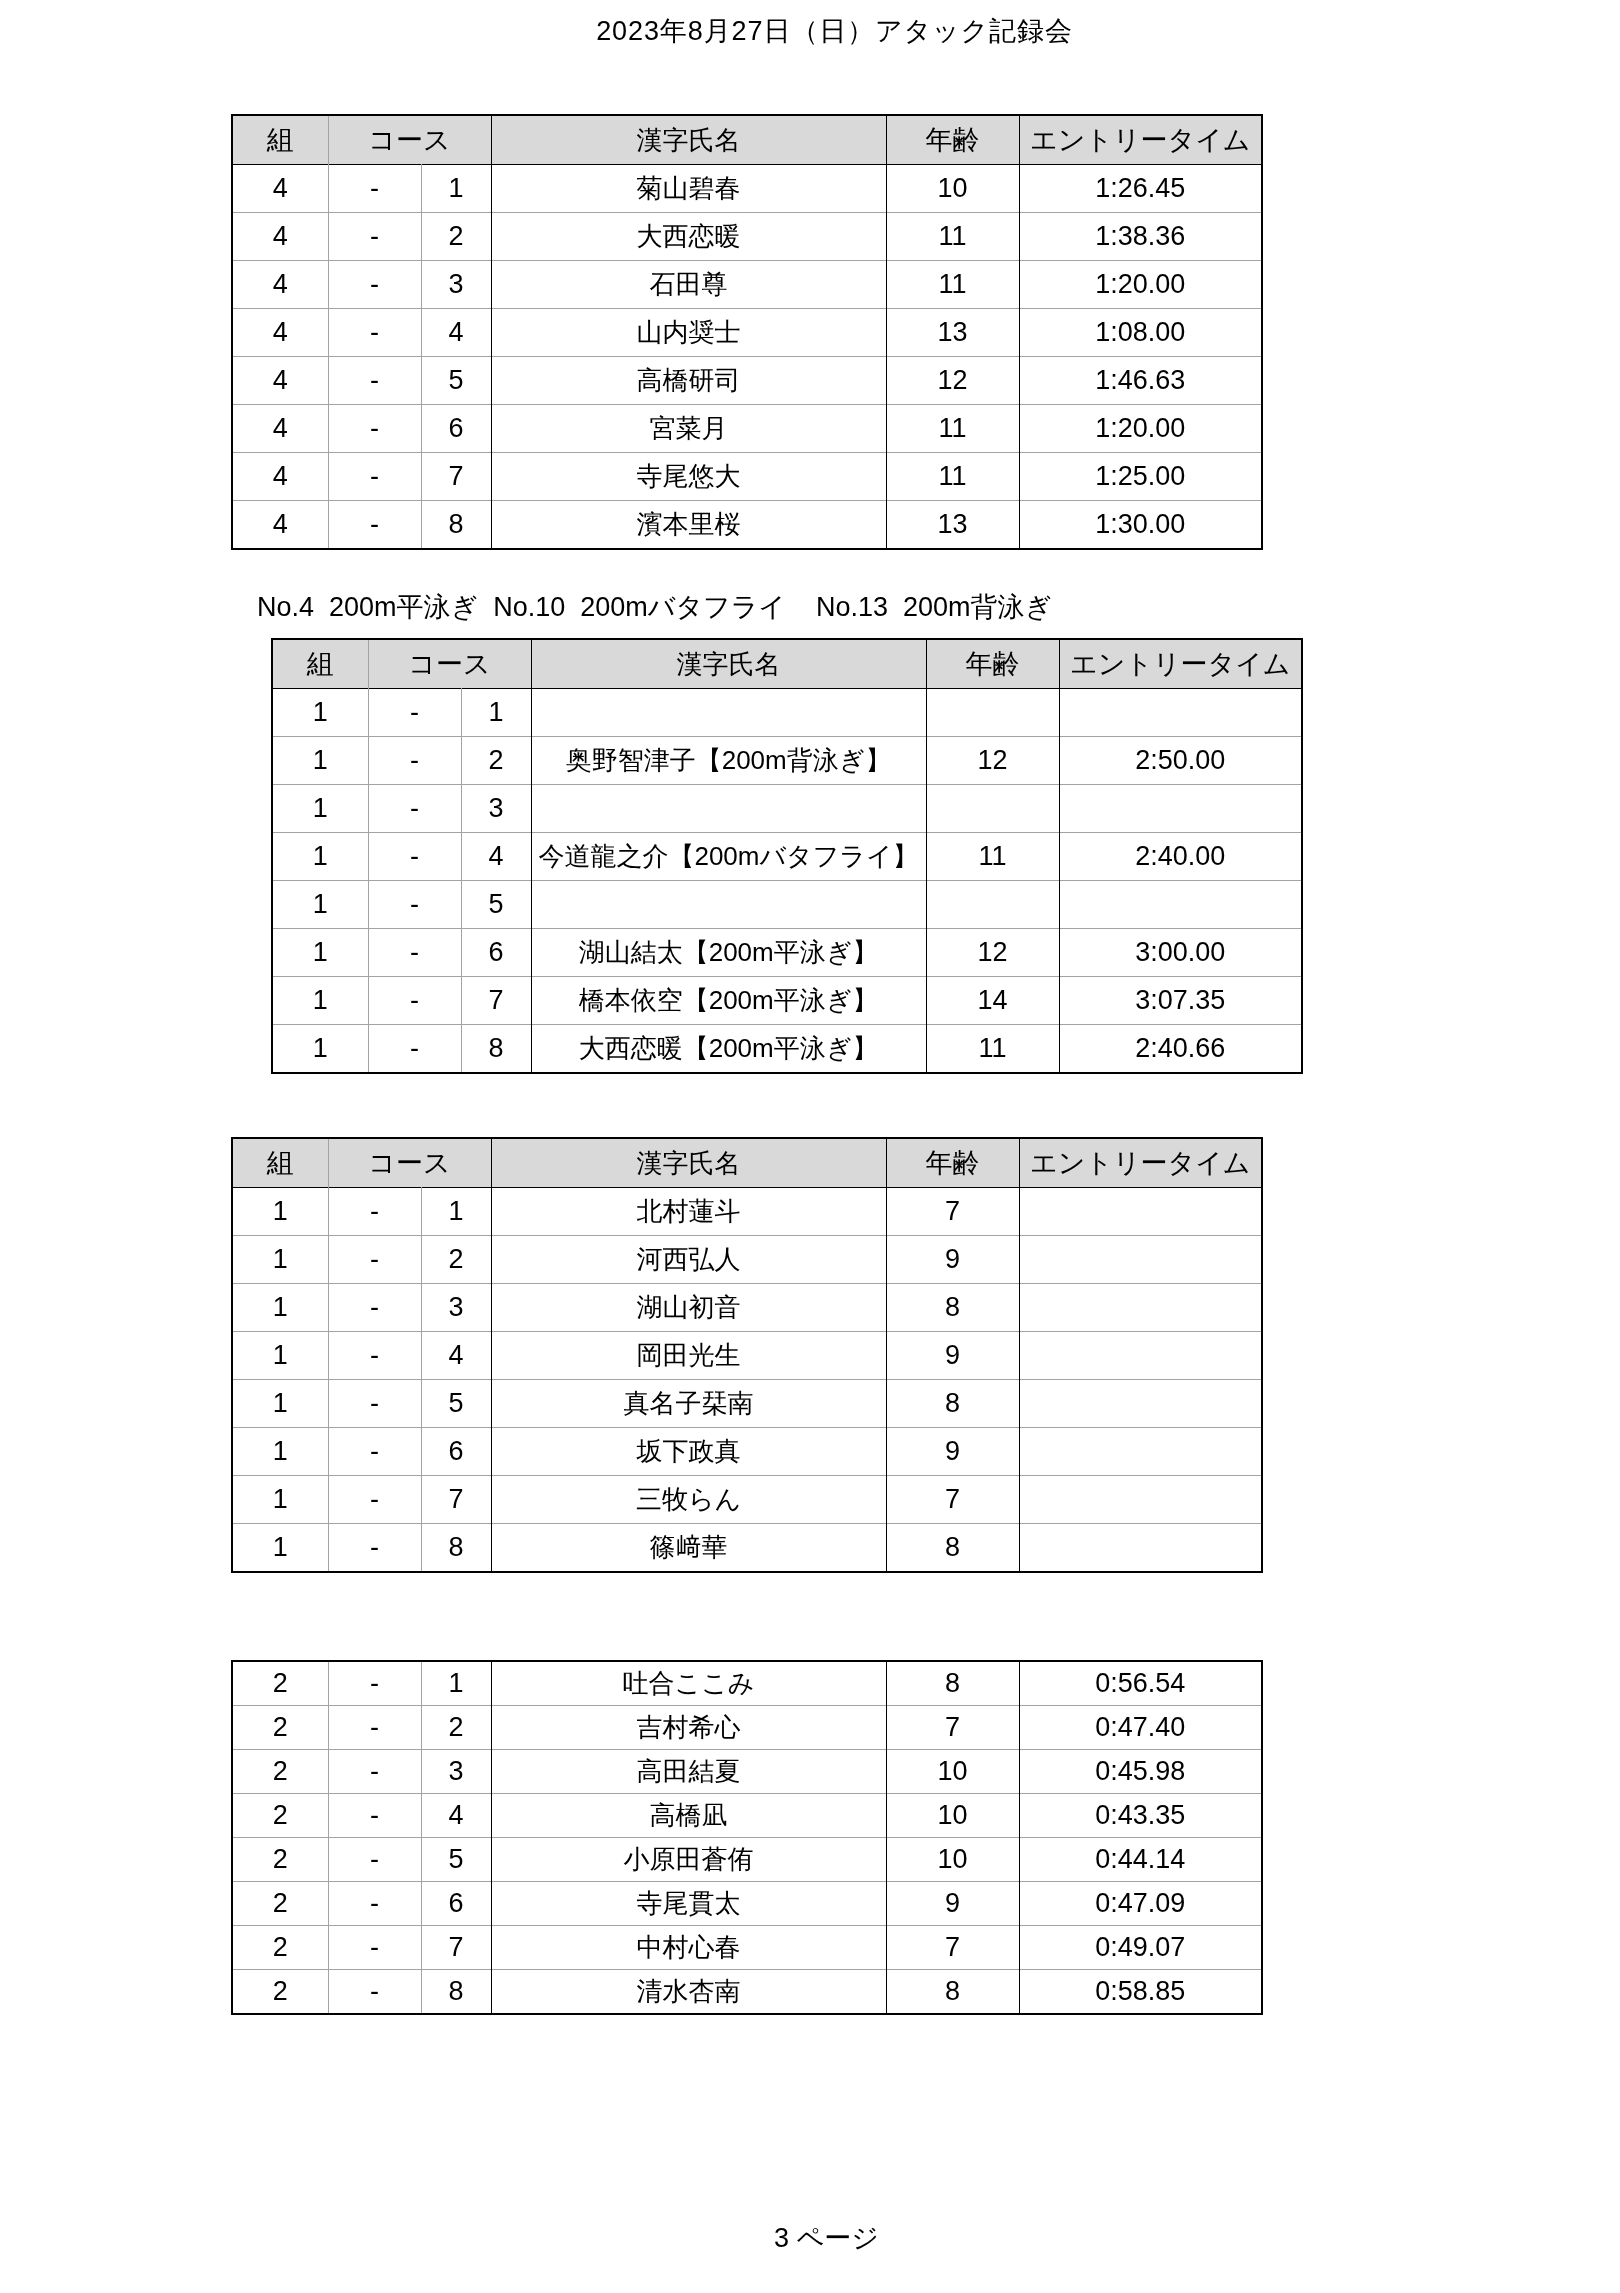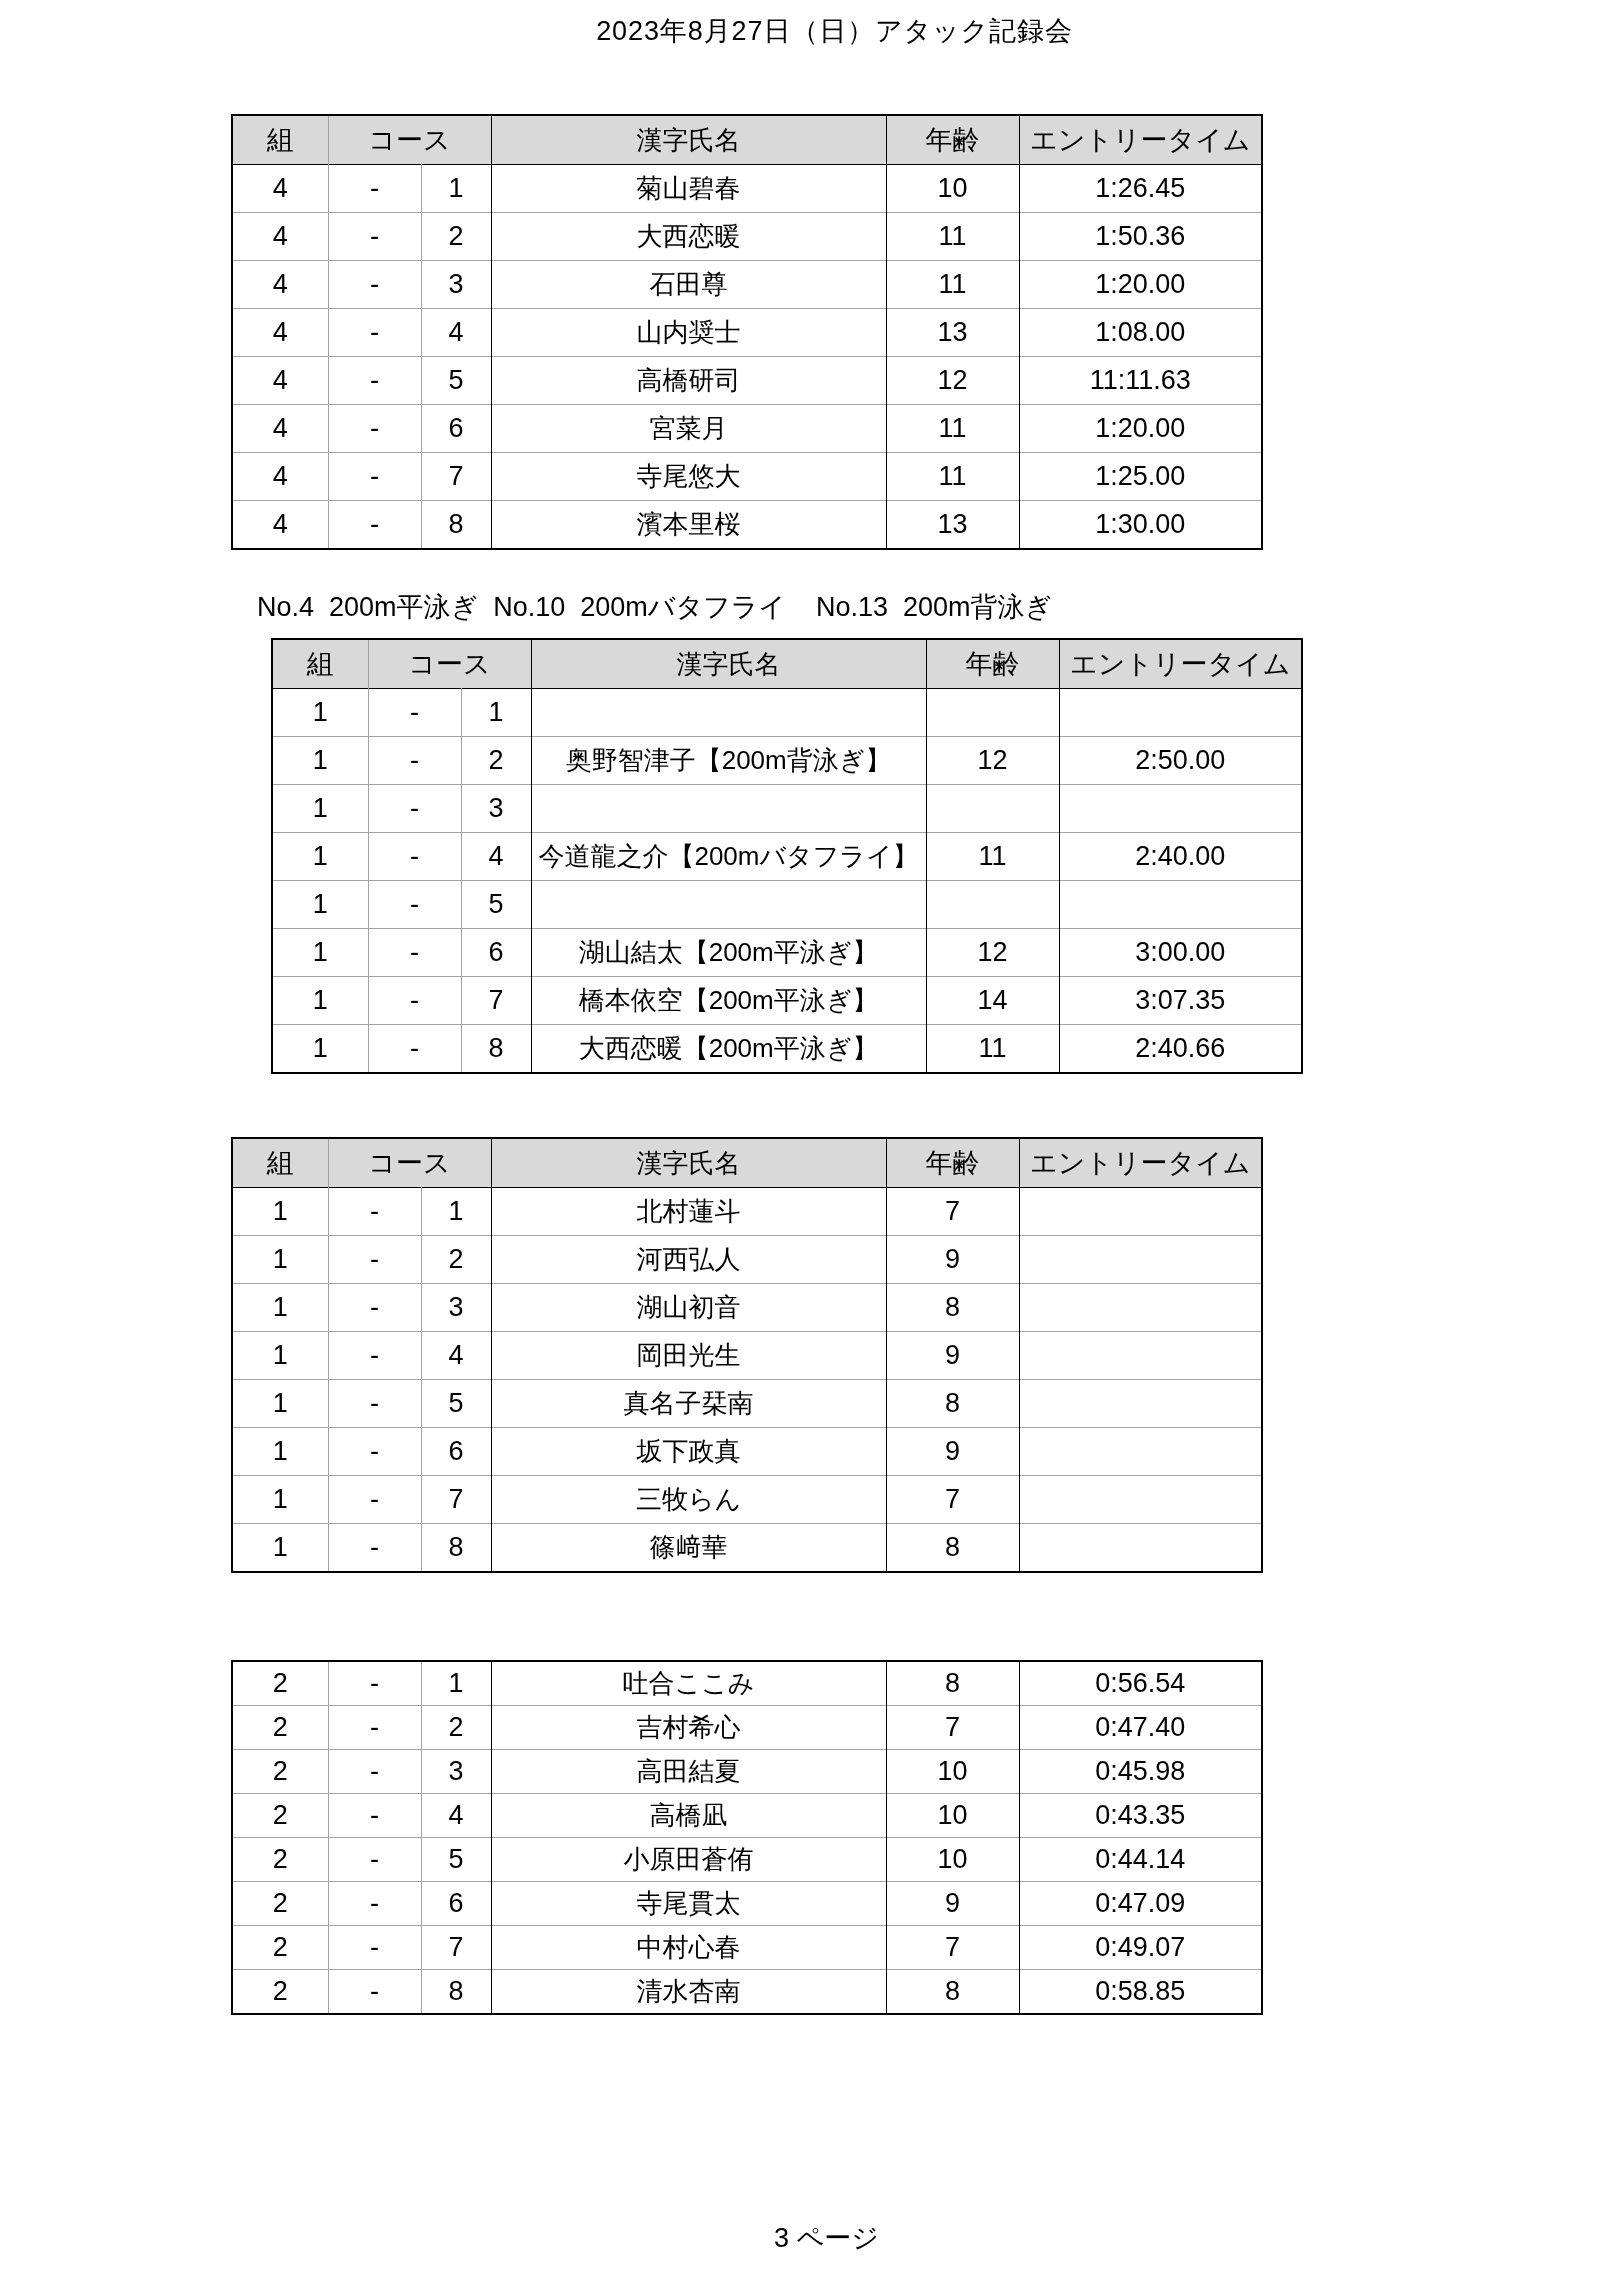--- a/index.html
+++ b/index.html
@@ -98,21 +98,21 @@
             <td class="c-name">菊山碧春</td>
             <td class="c-age">10</td>
             <td class="c-time">1:26.45</td>
           </tr>
           <tr>
             <td class="c-g">4</td>
             <td class="c-d">-</td>
             <td class="c-n">2</td>
             <td class="c-name">大西恋暖</td>
             <td class="c-age">11</td>
-            <td class="c-time">1:50.36</td>
+            <td class="c-time">1:38.36</td>
           </tr>
           <tr>
             <td class="c-g">4</td>
             <td class="c-d">-</td>
             <td class="c-n">3</td>
             <td class="c-name">石田尊</td>
             <td class="c-age">11</td>
             <td class="c-time">1:20.00</td>
           </tr>
           <tr>
@@ -122,21 +122,21 @@
             <td class="c-name">山内奨士</td>
             <td class="c-age">13</td>
             <td class="c-time">1:08.00</td>
           </tr>
           <tr>
             <td class="c-g">4</td>
             <td class="c-d">-</td>
             <td class="c-n">5</td>
             <td class="c-name">高橋研司</td>
             <td class="c-age">12</td>
-            <td class="c-time">11:11.63</td>
+            <td class="c-time">1:46.63</td>
           </tr>
           <tr>
             <td class="c-g">4</td>
             <td class="c-d">-</td>
             <td class="c-n">6</td>
             <td class="c-name">宮菜月</td>
             <td class="c-age">11</td>
             <td class="c-time">1:20.00</td>
           </tr>
           <tr>

